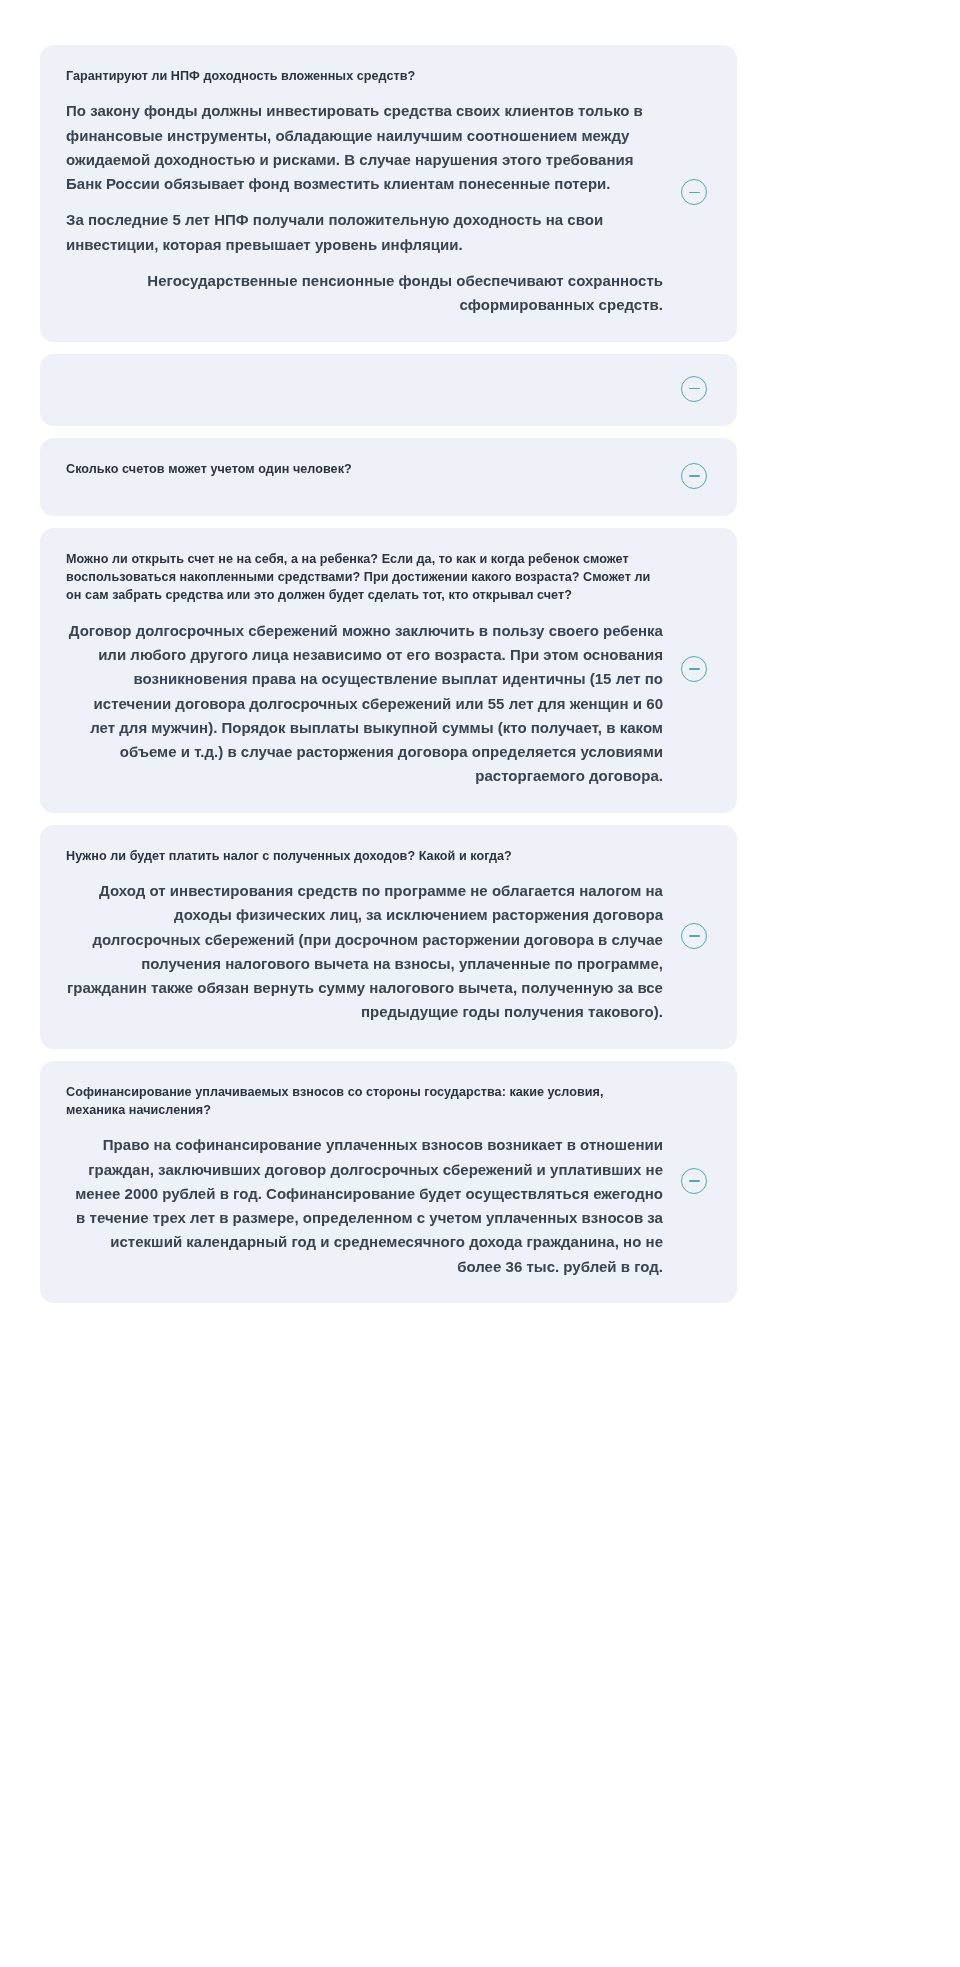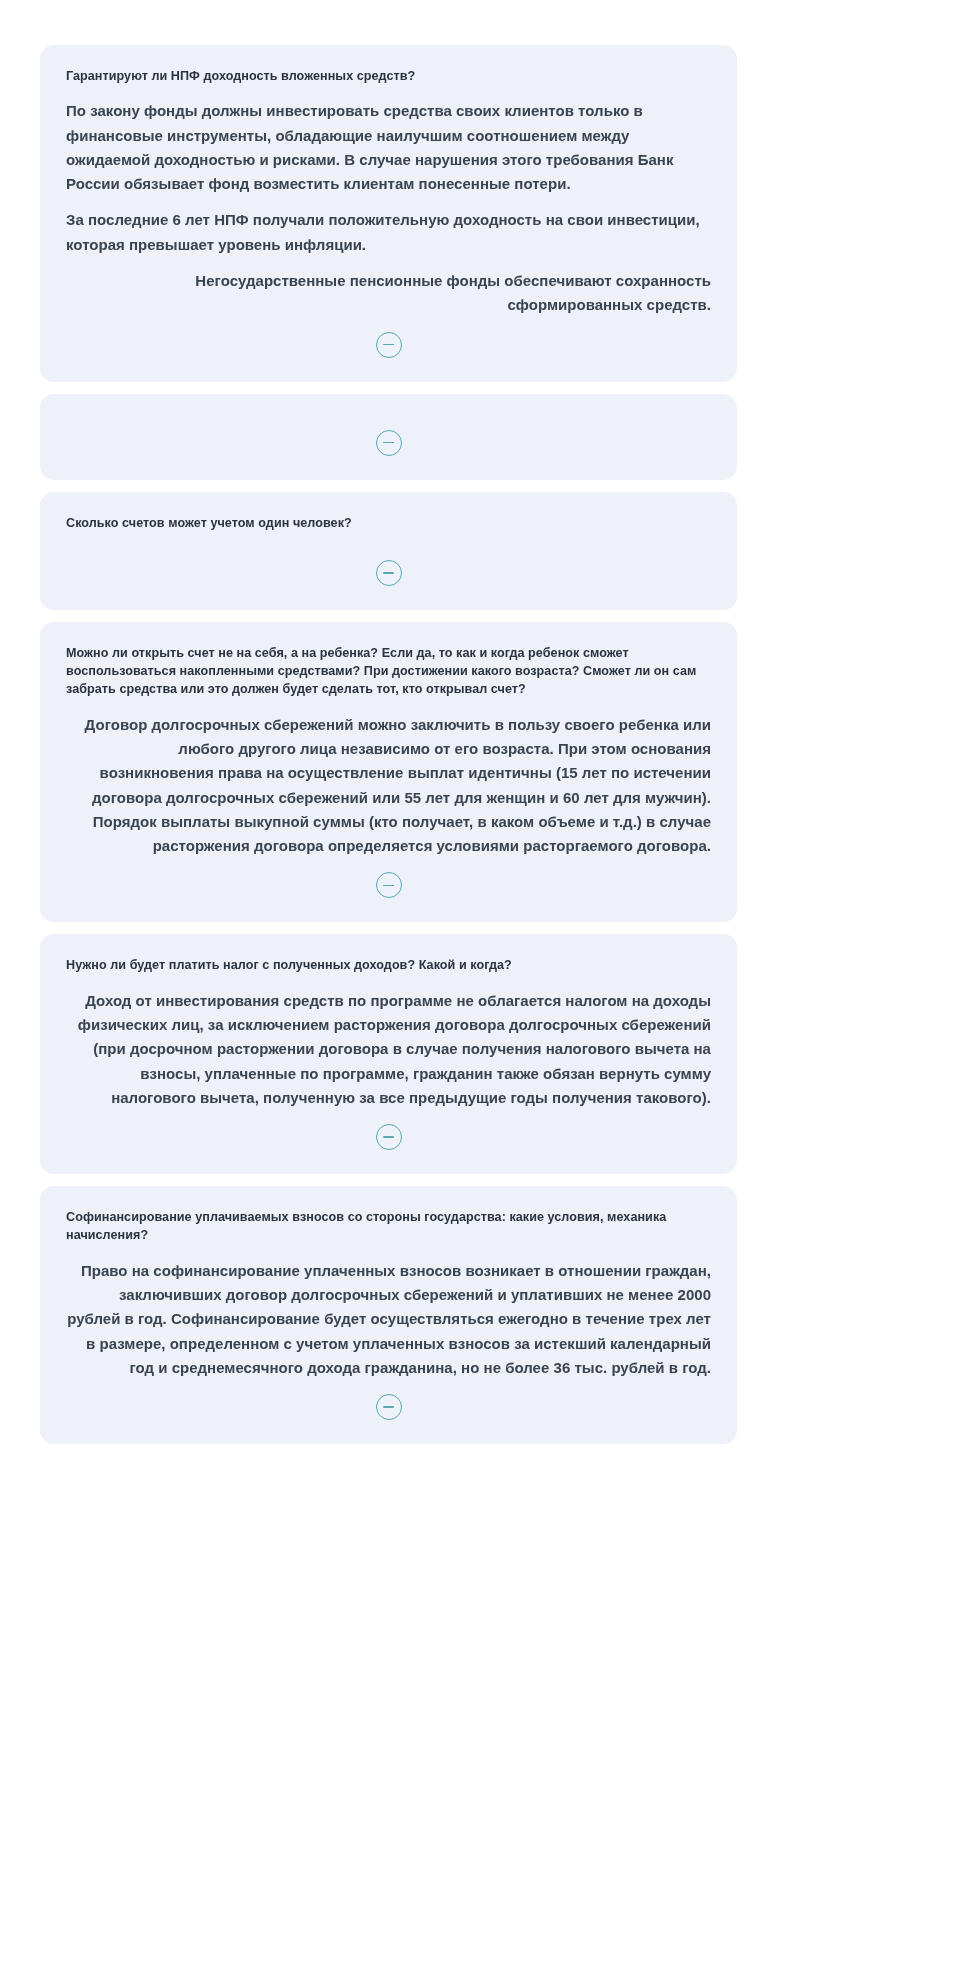--- a/index.html
+++ b/index.html
@@ -32,21 +32,20 @@
   .faq-card {
     background: #eef1f7;
     border-radius: 14px;
     padding: 22px 26px 24px 26px;
     display: flex;
     align-items: flex-start;
     justify-content: space-between;
     gap: 14px;
     box-sizing: border-box;
     position: relative;
-    flex-direction: column;
   }
   .faq-body {
     flex: 1 1 auto;
     min-width: 0;
   }
   .faq-question {
     font-size: 12.6px;
     font-weight: 700;
     line-height: 1.45;
     color: #2b3340;
@@ -94,21 +93,21 @@
 </style>
 </head>
 <body>
 
 <div class="page">
   <div class="faq-list" id="faq-list">
       <div class="faq-card">
         <div class="faq-body">
           <p class="faq-question">Гарантируют ли НПФ доходность вложенных средств?</p>
           <p class="faq-answer">По закону фонды должны инвестировать средства своих клиентов только в финансовые инструменты, обладающие наилучшим соотношением между ожидаемой доходностью и рисками. В случае нарушения этого требования Банк России обязывает фонд возместить клиентам понесенные потери.</p>
-          <p class="faq-answer">За последние 6 лет НПФ получали положительную доходность на свои инвестиции, которая превышает уровень инфляции.</p>
+          <p class="faq-answer">За последние 5 лет НПФ получали положительную доходность на свои инвестиции, которая превышает уровень инфляции.</p>
           <p class="faq-answer">Негосударственные пенсионные фонды обеспечивают сохранность сформированных средств.</p>
         </div>
         <div class="toggle-wrap">
           <button class="toggle-btn" aria-label="collapse">
             <span class="bar"></span>
           </button>
         </div>
       </div>
       <div class="faq-card">
         <div class="faq-body">

